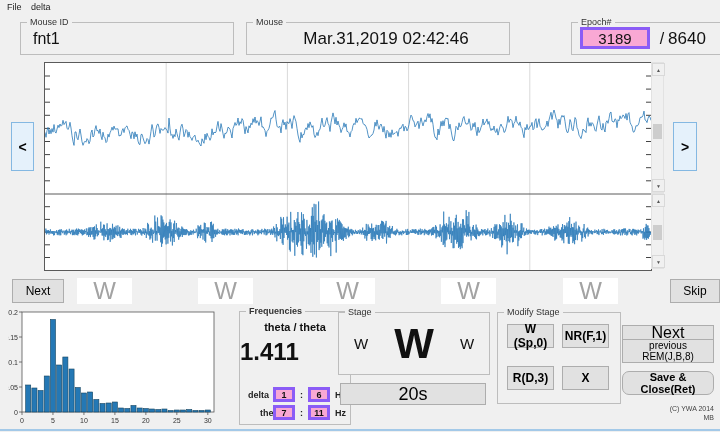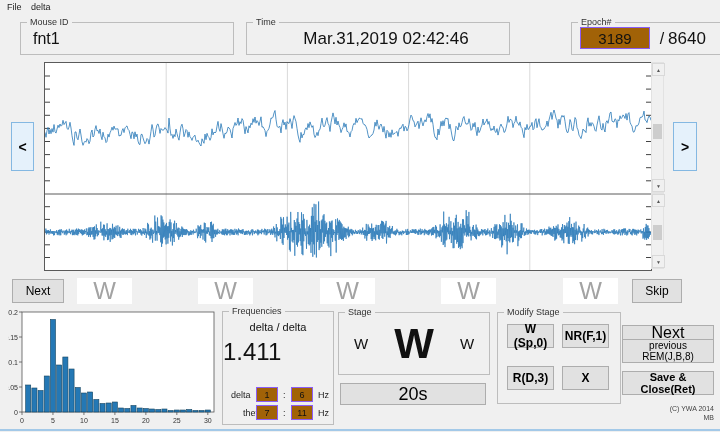--- a/index.html
+++ b/index.html
@@ -13,21 +13,21 @@
   .abs{position:absolute;}
   .gb{position:absolute;border:1px solid #bdbdbd;background:#f0f0f0;}
   .gb-label{position:absolute;top:-7px;left:6px;background:#f0f0f0;font-size:9px;line-height:12px;color:#333;padding:0 3px;white-space:nowrap;}
   .btn{
     position:absolute;background:#e1e1e1;border:1px solid #adadad;
     display:flex;align-items:center;justify-content:center;
     font-family:inherit;font-size:12px;color:#000;box-sizing:border-box;cursor:default;
   }
   .arrow-btn{background:#e5f1fb;border:1px solid #84b8e2;font-size:14px;font-weight:bold;}
   .input{
-    position:absolute;background:#a16207;border:1px solid #8b5cf6;
+    position:absolute;background:#f9a8d4;border:3px solid #8b5cf6;
     display:flex;align-items:center;justify-content:center;box-sizing:border-box;
   }
   .menu-item{position:absolute;top:1px;font-size:9px;color:#222;padding:1px 3px;}
   .stage-w{
     position:absolute;top:278px;width:55px;height:26px;background:#ffffff;
     display:flex;align-items:center;justify-content:center;
     font-size:24px;color:#a3a3a3;line-height:1;
   }
   .plot-frame{position:absolute;left:44px;top:62px;width:606px;height:207px;background:#fff;border:1px solid #5a5a5a;box-sizing:content-box;}
   .vscroll{position:absolute;width:13px;background:#f0f0f0;border:1px solid #e2e2e2;box-sizing:border-box;}
@@ -46,21 +46,21 @@
   <span class="menu-item" style="left:4px;">File</span>
   <span class="menu-item" style="left:28px;">delta</span>
 </div>
 
 <div class="gb" style="left:20px;top:22px;width:212px;height:31px;">
   <span class="gb-label">Mouse ID</span>
   <div class="abs" style="left:12px;top:0;height:31px;display:flex;align-items:center;font-size:16px;">fnt1</div>
 </div>
 
 <div class="gb" style="left:246px;top:22px;width:262px;height:31px;">
-  <span class="gb-label">Time</span>
+  <span class="gb-label">Mouse</span>
   <div class="abs" style="left:8px;top:0;width:262px;height:31px;display:flex;align-items:center;justify-content:center;font-size:17px;">Mar.31,2019 02:42:46</div>
 </div>
 
 <div class="gb" style="left:523px;top:22px;width:166px;height:31px;margin-left:48px;">
   <span class="gb-label">Epoch#</span>
   <div class="input" style="left:8px;top:4px;width:70px;height:22px;font-size:15px;">3189</div>
   <div class="abs" style="left:84px;top:0;width:12px;height:31px;display:flex;align-items:center;justify-content:center;font-size:16px;">/</div>
   <div class="abs" style="left:84px;top:0;width:62px;height:31px;display:flex;align-items:center;justify-content:center;font-size:17px;">8640</div>
 </div>
 
@@ -121,21 +121,21 @@
 <button class="btn arrow-btn" style="left:673px;top:122px;width:24px;height:49px;">&gt;</button>
 
 <button class="btn" style="left:12px;top:279px;width:52px;height:24px;">Next</button>
 
 <div class="stage-w" style="left:77px;">W</div>
 <div class="stage-w" style="left:198px;">W</div>
 <div class="stage-w" style="left:320px;">W</div>
 <div class="stage-w" style="left:441px;">W</div>
 <div class="stage-w" style="left:563px;">W</div>
 
-<button class="btn" style="left:632px;top:279px;width:50px;height:24px;">Skip</button>
+<button class="btn" style="left:670px;top:279px;width:50px;height:24px;">Skip</button>
 
 <svg id="hist-svg" class="abs" style="left:8px;top:307px;" width="210" height="124">
     <rect x="14" y="5" width="192" height="100" fill="#fff" stroke="#555" stroke-width="0.8"></rect>
     <rect x="17.65" y="78.00" width="5.08" height="27.00" fill="#2478b5" stroke="#15445f" stroke-width="0.6"></rect>
     <rect x="23.85" y="81.00" width="5.08" height="24.00" fill="#2478b5" stroke="#15445f" stroke-width="0.6"></rect>
     <rect x="30.04" y="83.50" width="5.08" height="21.50" fill="#2478b5" stroke="#15445f" stroke-width="0.6"></rect>
     <rect x="36.23" y="69.00" width="5.08" height="36.00" fill="#2478b5" stroke="#15445f" stroke-width="0.6"></rect>
     <rect x="42.43" y="12.50" width="5.08" height="92.50" fill="#2478b5" stroke="#15445f" stroke-width="0.6"></rect>
     <rect x="48.62" y="58.00" width="5.08" height="47.00" fill="#2478b5" stroke="#15445f" stroke-width="0.6"></rect>
     <rect x="54.82" y="50.00" width="5.08" height="55.00" fill="#2478b5" stroke="#15445f" stroke-width="0.6"></rect>
@@ -181,23 +181,23 @@
     <line x1="11" y1="80" x2="14" y2="80" stroke="#555" stroke-width="0.8"></line>
     <text x="10" y="82.5" text-anchor="end" font-size="7" fill="#333">0.05</text>
     <line x1="11" y1="55" x2="14" y2="55" stroke="#555" stroke-width="0.8"></line>
     <text x="10" y="57.5" text-anchor="end" font-size="7" fill="#333">0.1</text>
     <line x1="11" y1="30" x2="14" y2="30" stroke="#555" stroke-width="0.8"></line>
     <text x="10" y="32.5" text-anchor="end" font-size="7" fill="#333">0.15</text>
     <line x1="11" y1="5" x2="14" y2="5" stroke="#555" stroke-width="0.8"></line>
     <text x="10" y="7.5" text-anchor="end" font-size="7" fill="#333">0.2</text>
   </svg>
 
-<div class="gb" style="left:222px;top:311px;width:110px;height:112px;">
+<div class="gb" style="left:239px;top:311px;width:110px;height:112px;font-weight:bold;">
   <span class="gb-label">Frequencies</span>
-  <div class="abs" style="left:0;top:9px;width:110px;text-align:center;font-size:11px;">delta / delta</div>
+  <div class="abs" style="left:0;top:9px;width:110px;text-align:center;font-size:11px;">theta / theta</div>
   <div class="abs" style="left:0;top:26px;width:110px;text-align:left;font-size:24px;">1.411</div>
 
   <span class="gb-inner-label" style="left:8px;top:78px;">delta</span>
   <div class="input freq-input" style="left:33px;top:75px;">1</div>
   <span class="gb-inner-label" style="left:60px;top:78px;">:</span>
   <div class="input freq-input" style="left:68px;top:75px;">6</div>
   <span class="gb-inner-label" style="left:95px;top:78px;">Hz</span>
 
   <span class="gb-inner-label" style="left:8px;top:96px;margin-left:12px;">theta</span>
   <div class="input freq-input" style="left:33px;top:93px;">7</div>
@@ -217,20 +217,20 @@
 <div class="gb" style="left:497px;top:312px;width:122px;height:90px;">
   <span class="gb-label">Modify Stage</span>
   <button class="btn" style="left:9px;top:11px;width:47px;height:24px;font-weight:bold;">W (Sp,0)</button>
   <button class="btn" style="left:64px;top:11px;width:47px;height:24px;font-weight:bold;">NR(F,1)</button>
   <button class="btn" style="left:9px;top:53px;width:47px;height:24px;font-weight:bold;">R(D,3)</button>
   <button class="btn" style="left:64px;top:53px;width:47px;height:24px;font-weight:bold;">X</button>
 </div>
 
 <button class="btn" style="left:622px;top:308px;width:92px;height:33px;font-size:16px;margin-top:17px;">Next REM(K,N,5)</button>
 <button class="btn" style="left:622px;top:339px;width:92px;height:24px;font-size:10px;">previous REM(J,B,8)</button>
-<button class="btn" style="left:622px;top:371px;width:92px;height:24px;font-size:11px;font-weight:bold;">Save &amp; Close(Ret)</button>
+<button class="btn" style="left:622px;top:371px;width:92px;height:24px;font-size:11px;font-weight:bold;border-radius:7px;">Save &amp; Close(Ret)</button>
 
 <div class="credit">
   <div>(C) YWA 2014</div>
   <div>MB</div>
 </div>
 
 <div class="bottom-line" style="background: rgb(163, 201, 232);"></div>
 
 </body></html>

